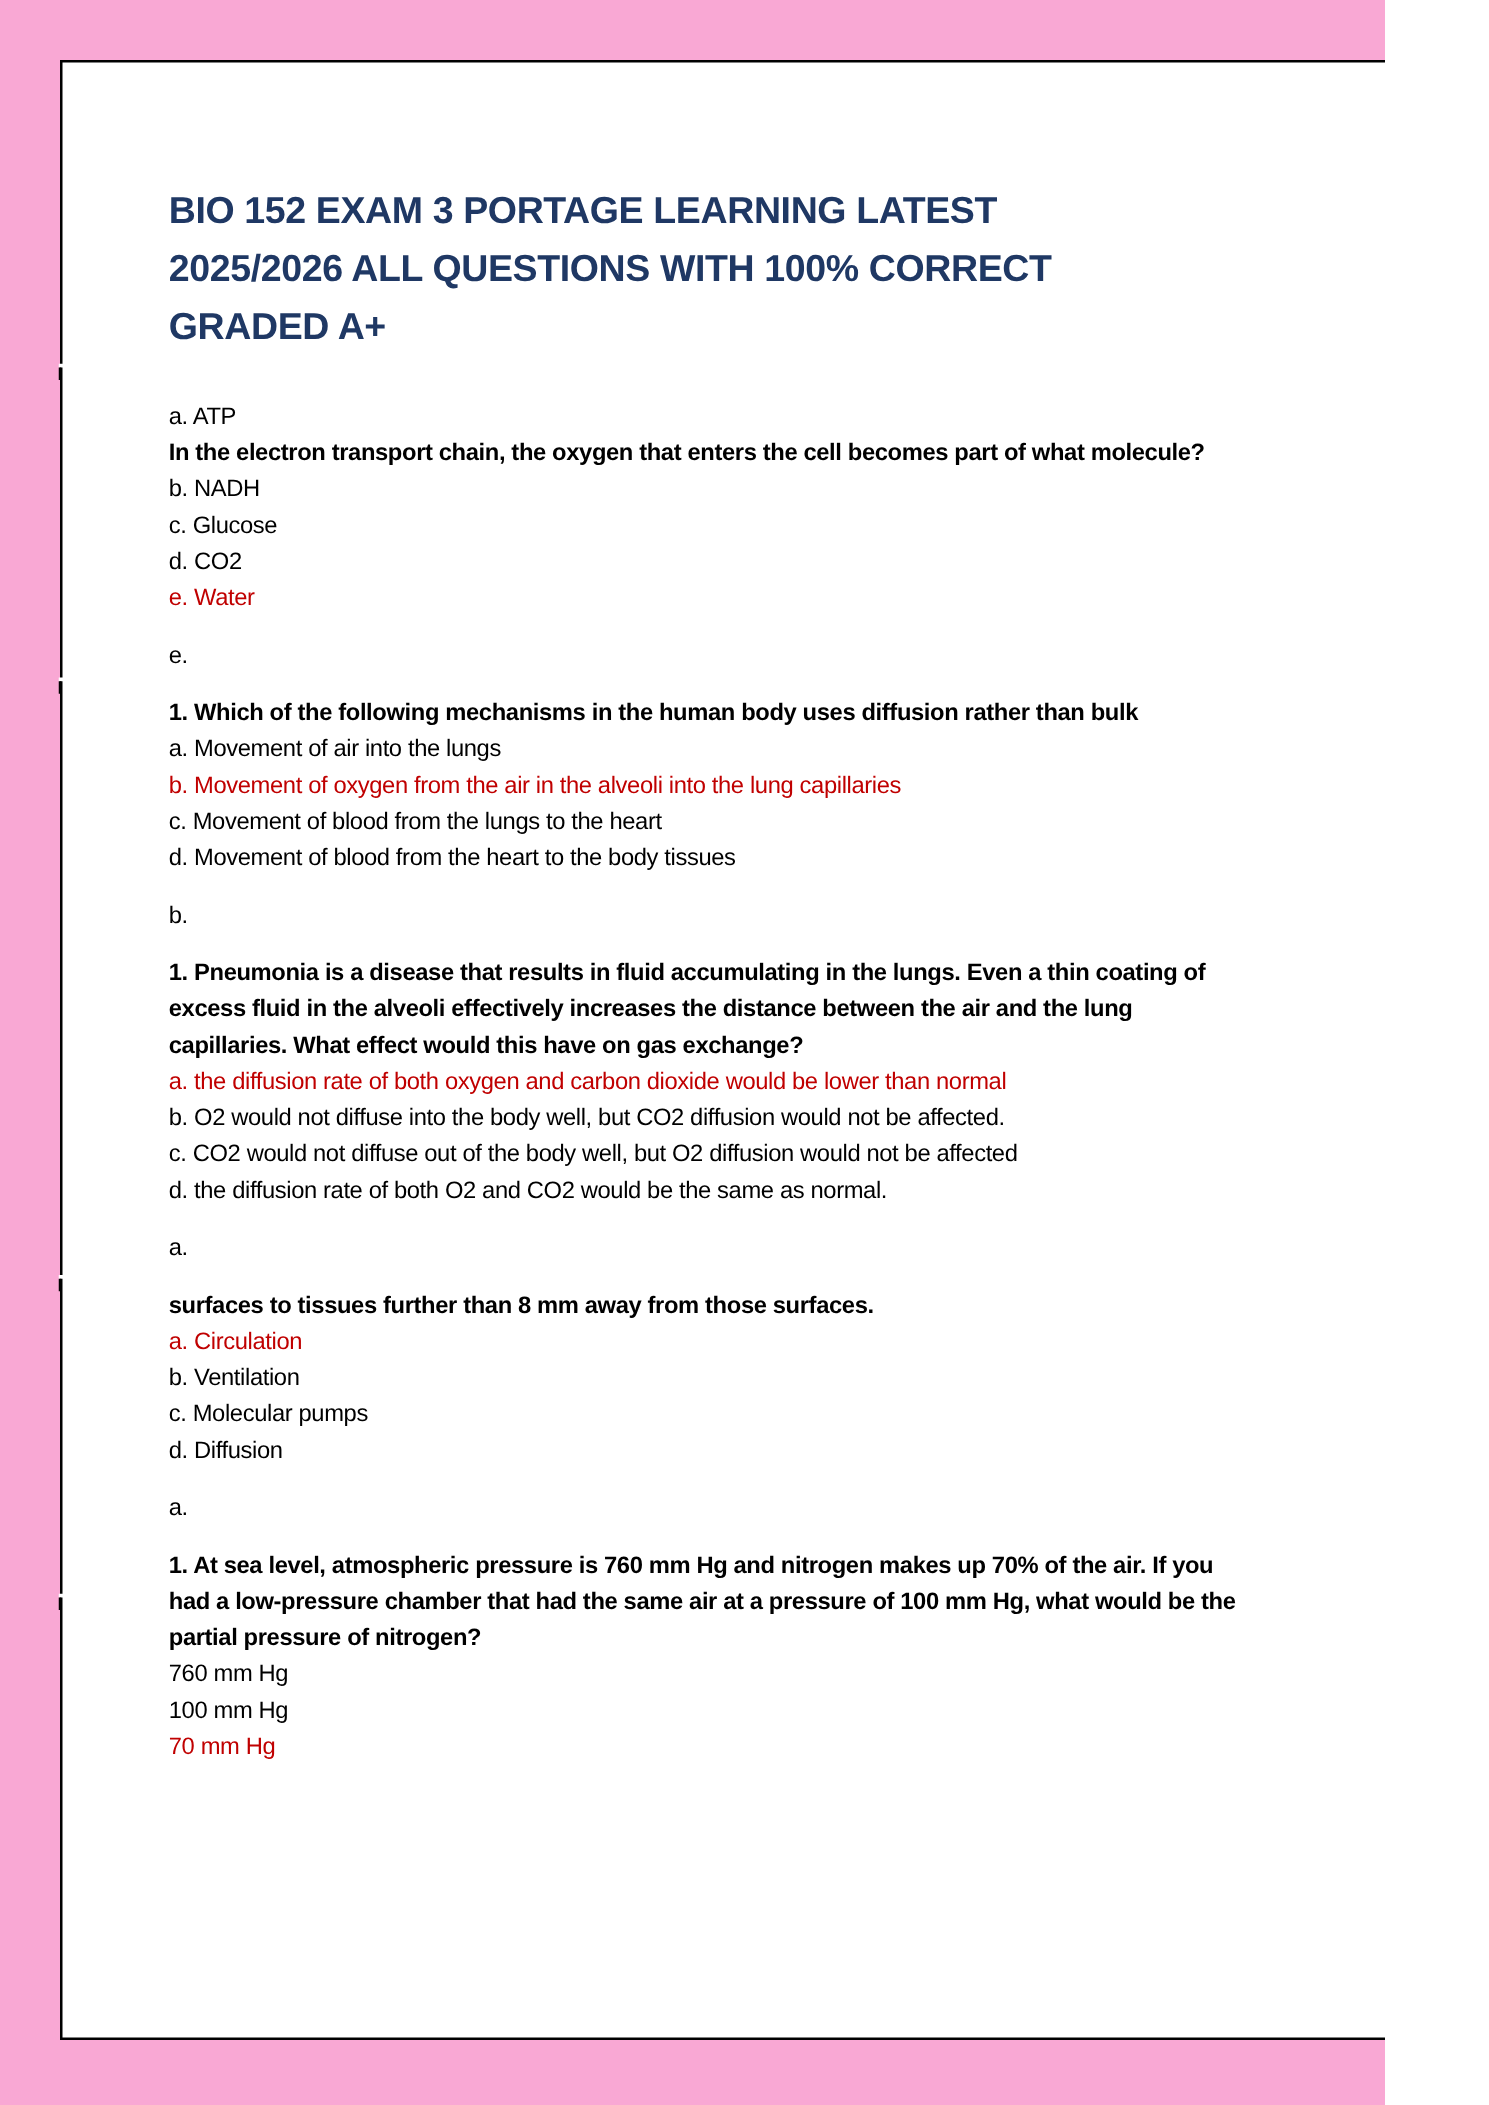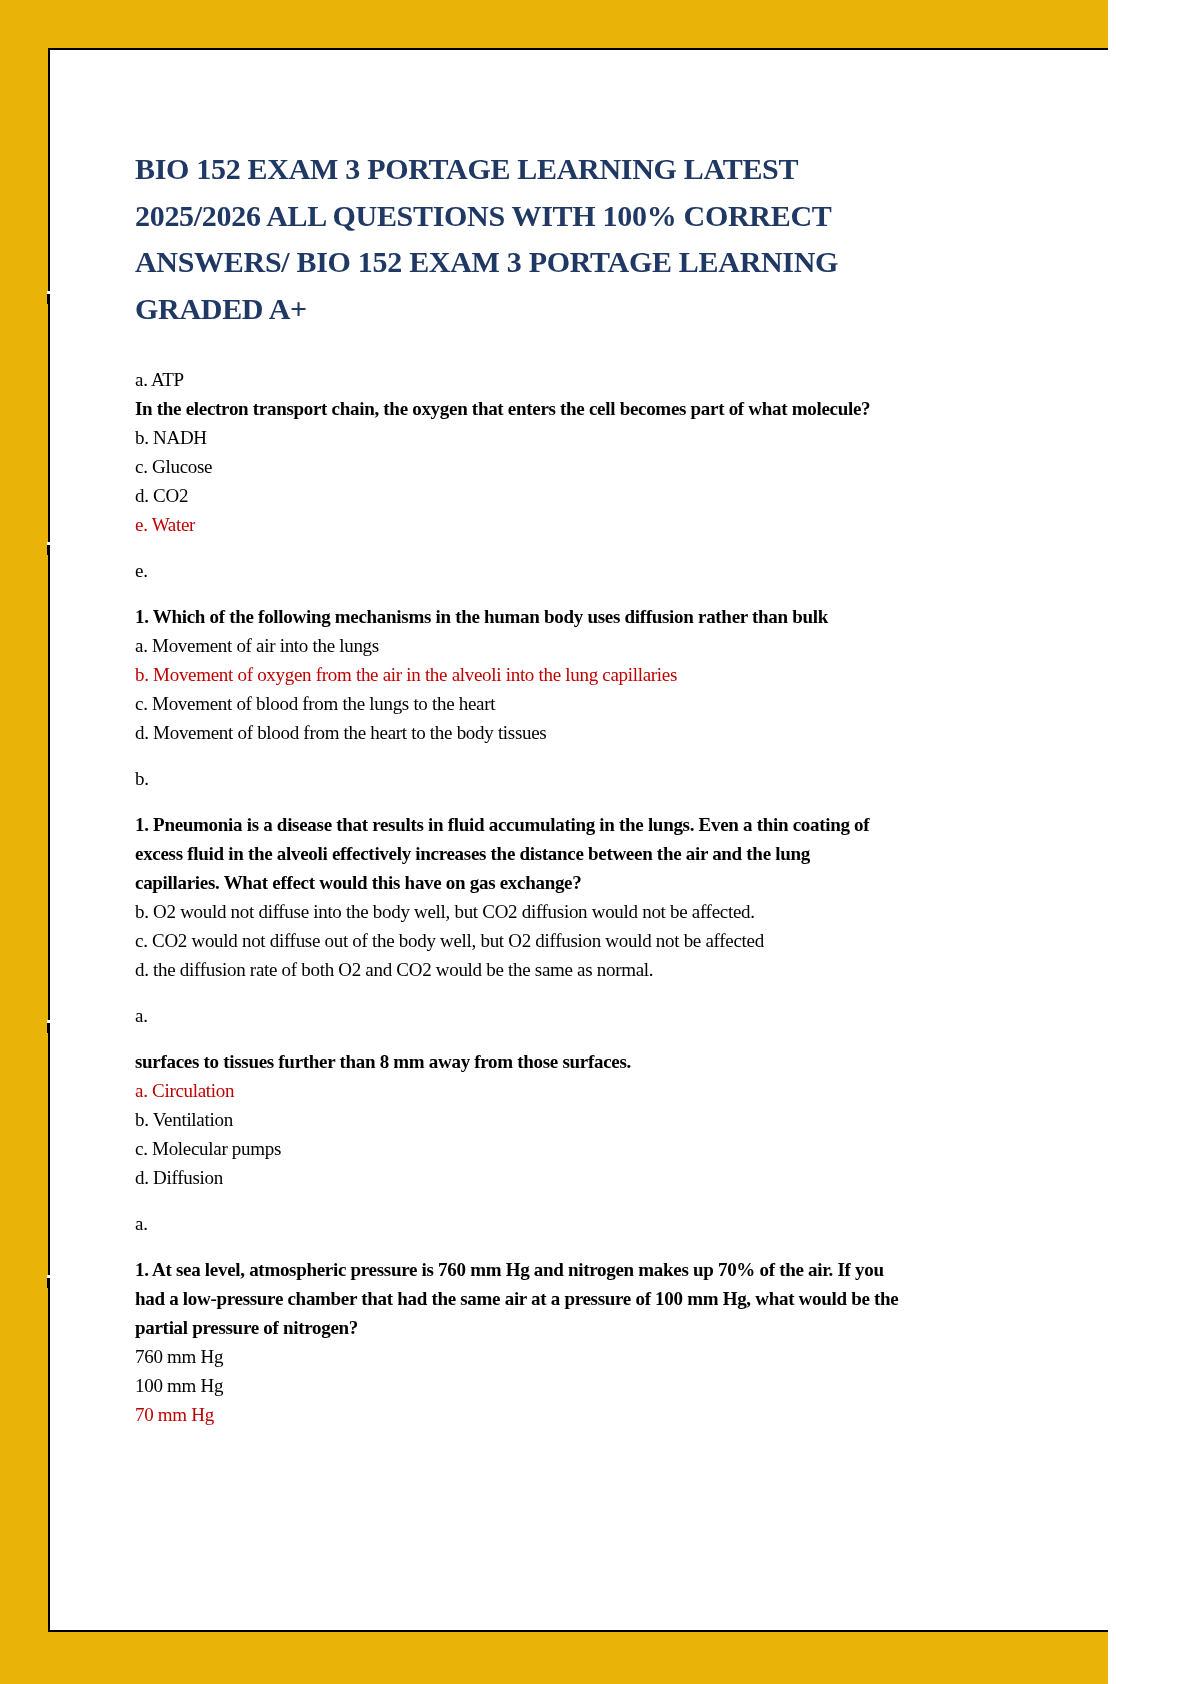--- a/index.html
+++ b/index.html
@@ -4,23 +4,23 @@
 <style>
   html, body {
     margin: 0;
     padding: 0;
     background: #ffffff;
   }
   .canvas {
     position: relative;
     width: 1108px;
     height: 1684px;
-    background: #eab308;
+    background: #f9a8d4;
     overflow: hidden;
-    font-family: Liberation Serif, serif;
+    font-family: Liberation Sans, sans-serif;
   }
   .page-frame {
     position: absolute;
     left: 48px;
     top: 48px;
     width: 1094px;
     height: 1584px;
     border: 2px solid #000000;
     box-sizing: border-box;
     background: #ffffff;
@@ -83,21 +83,20 @@
     <span class="joint left" style="top: 492px;"></span>
     <span class="joint left" style="top: 970px;"></span>
     <span class="joint left" style="top: 1225px;"></span>
     <span class="joint right" style="top: 1222px;"></span>
   </div>
 
   <div class="content">
     <div class="title" id="title">
         <div class="t-line">BIO 152 EXAM 3 PORTAGE LEARNING LATEST</div>
         <div class="t-line">2025/2026 ALL QUESTIONS WITH 100% CORRECT</div>
-        <div class="t-line">ANSWERS/ BIO 152 EXAM 3 PORTAGE LEARNING</div>
         <div class="t-line">GRADED A+</div>
       </div>
     <div id="blocks">
         <div class="block">
           <div class="line">a. ATP</div>
           <div class="line bold">In the electron transport chain, the oxygen that enters the cell becomes part of what molecule?</div>
           <div class="line">b. NADH</div>
           <div class="line">c. Glucose</div>
           <div class="line">d. CO2</div>
           <div class="line answer">e. Water</div>
@@ -112,20 +111,21 @@
           <div class="line">c. Movement of blood from the lungs to the heart</div>
           <div class="line">d. Movement of blood from the heart to the body tissues</div>
         </div>
         <div class="block">
           <div class="line">b.</div>
         </div>
         <div class="block">
           <div class="line bold">1. Pneumonia is a disease that results in fluid accumulating in the lungs. Even a thin coating of</div>
           <div class="line bold">excess fluid in the alveoli effectively increases the distance between the air and the lung</div>
           <div class="line bold">capillaries. What effect would this have on gas exchange?</div>
+          <div class="line answer">a. the diffusion rate of both oxygen and carbon dioxide would be lower than normal</div>
           <div class="line">b. O2 would not diffuse into the body well, but CO2 diffusion would not be affected.</div>
           <div class="line">c. CO2 would not diffuse out of the body well, but O2 diffusion would not be affected</div>
           <div class="line">d. the diffusion rate of both O2 and CO2 would be the same as normal.</div>
         </div>
         <div class="block">
           <div class="line">a.</div>
         </div>
         <div class="block">
           <div class="line bold">surfaces to tissues further than 8 mm away from those surfaces.</div>
           <div class="line answer">a. Circulation</div>

